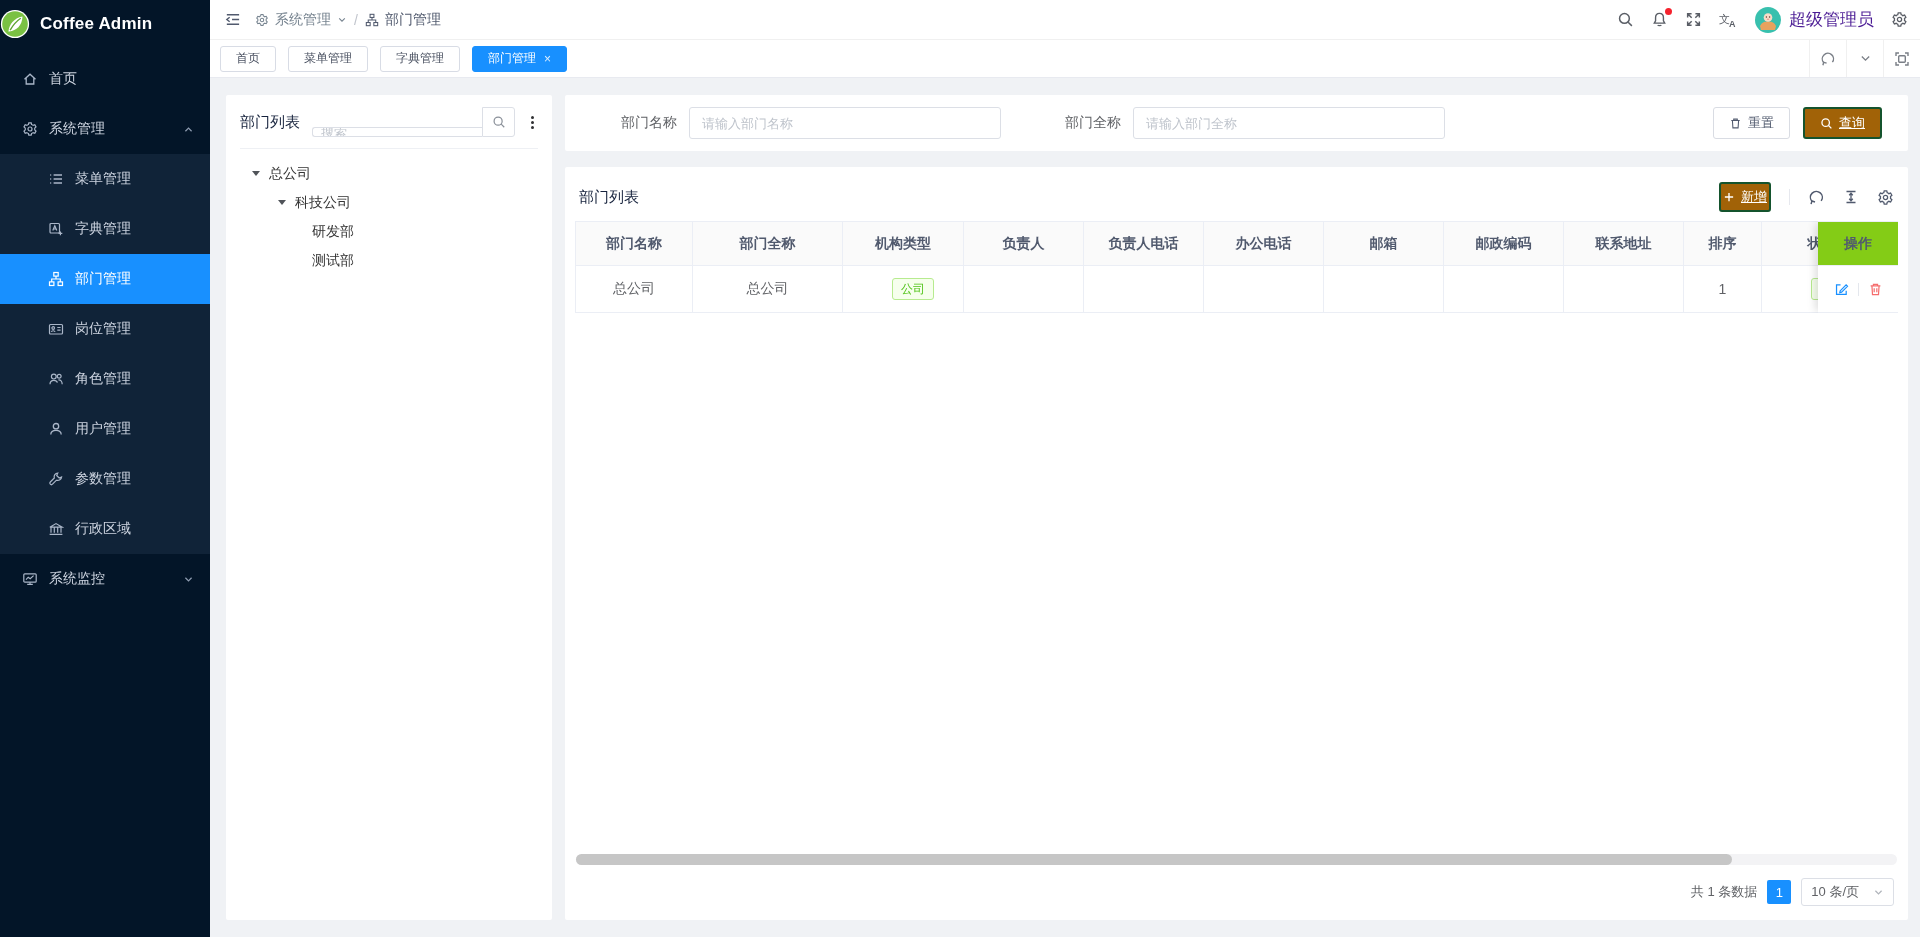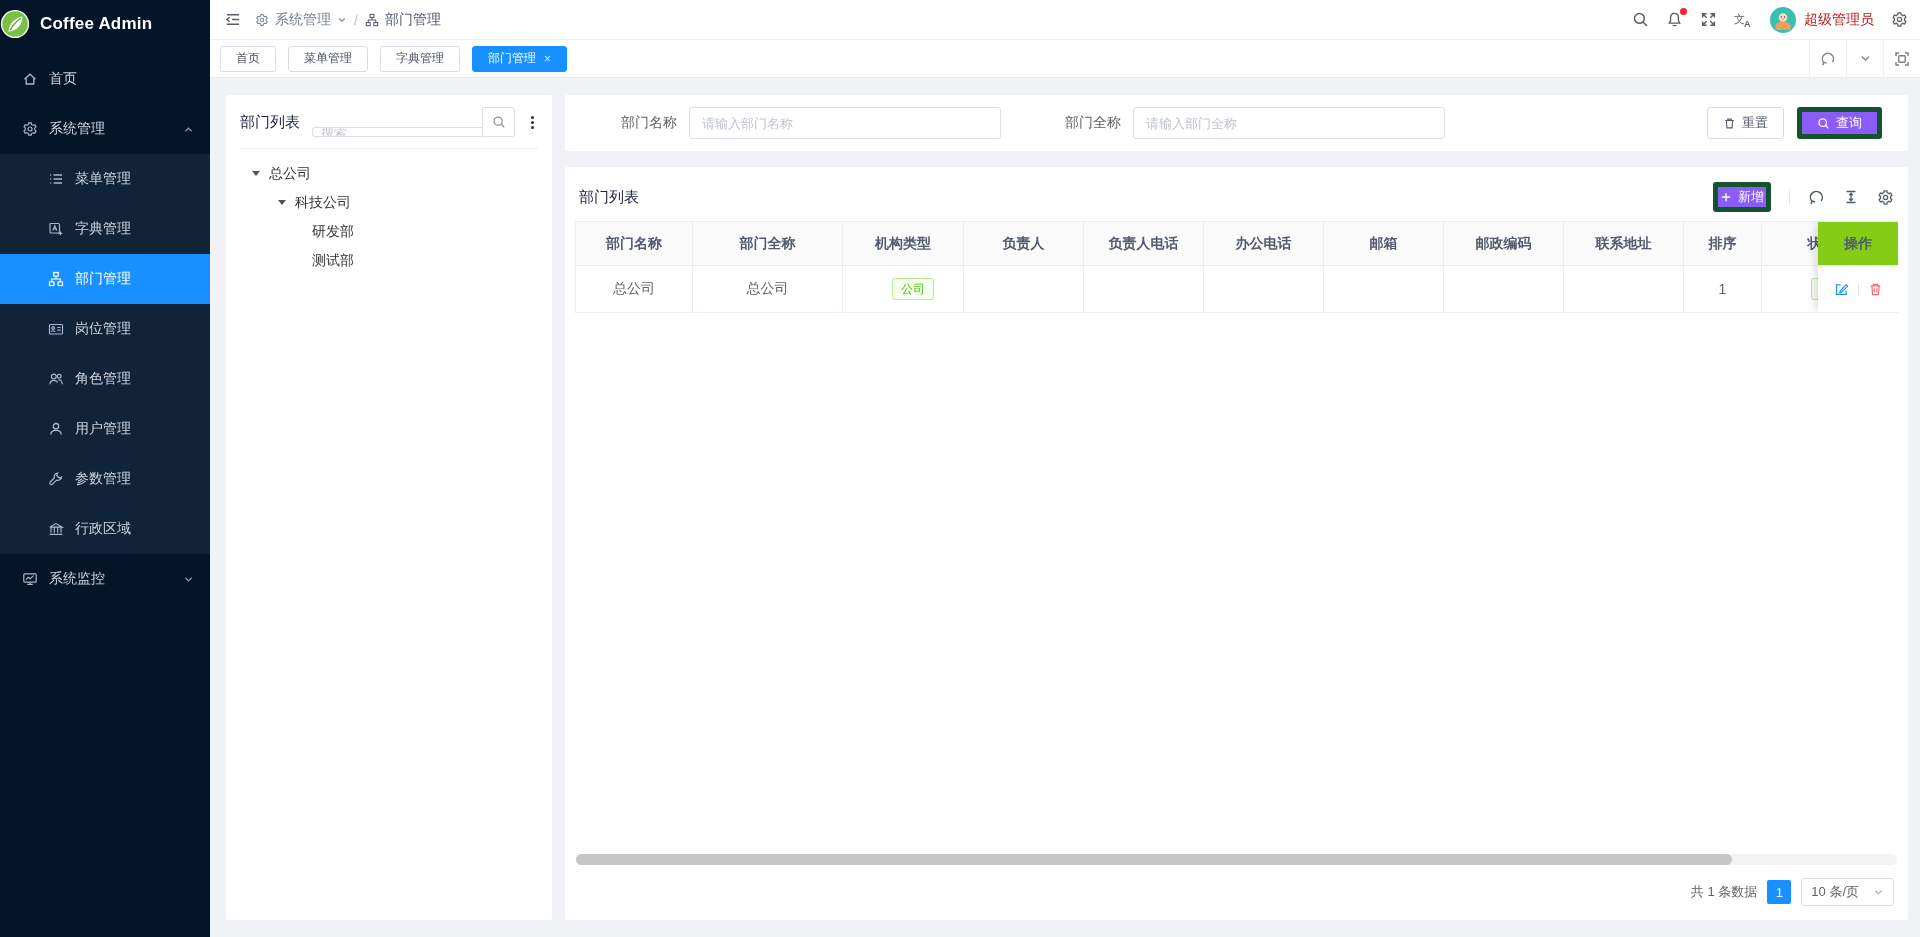--- a/index.html
+++ b/index.html
@@ -30,21 +30,21 @@
     border-bottom:1px solid #f0f0f0; display:flex; align-items:center; padding:0 12px 0 14px; z-index:4; }
   .hdr-btn { color:#515a6e; margin-right:14px; cursor:pointer; }
   .breadcrumb { display:flex; align-items:center; gap:7px; font-size:14px; color:#76838f; }
   .crumb { display:flex; align-items:center; gap:6px; cursor:pointer; }
   .crumb-sep { color:#c0c4cc; }
   .crumb.current { color:#515a6e; cursor:default; }
   .header-right { margin-left:auto; display:flex; align-items:center; gap:17px; }
   .hicon { color:#5a5e66; cursor:pointer; position:relative; }
   .badge-dot { position:absolute; top:-3px; right:-4px; width:7px; height:7px; border-radius:50%; background:#f5222d; }
   .avatar-wrap { display:flex; align-items:center; gap:8px; cursor:pointer; }
-  .user-name { font-size:14px; color:#b91c1c; }
+  .user-name { font-size:17px; color:#4c1d95; }
 
   
   .tabbar { position:absolute; left:210px; top:40px; right:0; height:38px; background:#fff;
     border-bottom:1px solid #e8eaf0; display:flex; align-items:center; padding-left:10px; z-index:3; }
   .tab { height:26px; display:inline-flex; align-items:center; padding:0 15px; margin-right:12px;
     border:1px solid #d8dce5; border-radius:3px; background:#fff; font-size:12px; color:#495060; cursor:pointer; white-space:nowrap; }
   .tab.active { background:#1890ff; border-color:#1890ff; color:#fff; }
   .tab-close { margin-left:8px; font-size:12px; opacity:.85; cursor:pointer; }
   .tab-controls { margin-left:auto; display:flex; height:100%; }
   .tab-ctrl { width:37px; height:100%; display:flex; align-items:center; justify-content:center;
@@ -80,21 +80,21 @@
   .filter-card { height:56px; display:flex; align-items:center; padding:0 26px 0 56px; }
   .f-label { font-size:14px; color:#606266; margin-right:12px; white-space:nowrap; }
   .f-input { width:312px; height:32px; border:1px solid #dcdfe6; border-radius:3px; padding:0 12px;
     font-size:13px; color:#606266; outline:none; }
   .f-input::placeholder { color:#bfc4cc; }
   .gap64 { width:64px; }
   .f-actions { margin-left:auto; display:flex; gap:13px; }
   .btn { height:32px; border-radius:3px; font-size:13px; display:inline-flex; align-items:center; gap:6px;
     padding:0 15px; cursor:pointer; }
   .btn-plain { background:#fff; border:1px solid #d9dce3; color:#515a6e; }
-  .btn-primary { background:#8b5cf6; border:5px solid #14532d; color:#fff; }
+  .btn-primary { background:#a16207; border:2px solid #14532d; color:#fff;text-decoration:underline; }
 
   
   .table-card { flex:1; min-height:0; padding:12px 10px 12px; display:flex; flex-direction:column; }
   .table-head { display:flex; align-items:center; padding:2px 4px 0; height:34px; margin-bottom:8px; }
   .table-title { font-size:15px; color:#17233d; }
   .table-tools { margin-left:auto; display:flex; align-items:center; gap:18px; }
   .btn-add { height:30px; padding:0 2px; font-size:13px; }
   .tool-divider { width:1px; height:16px; background:#e6e8ee; }
   .tool-icon { color:#515a6e; cursor:pointer; }
 

